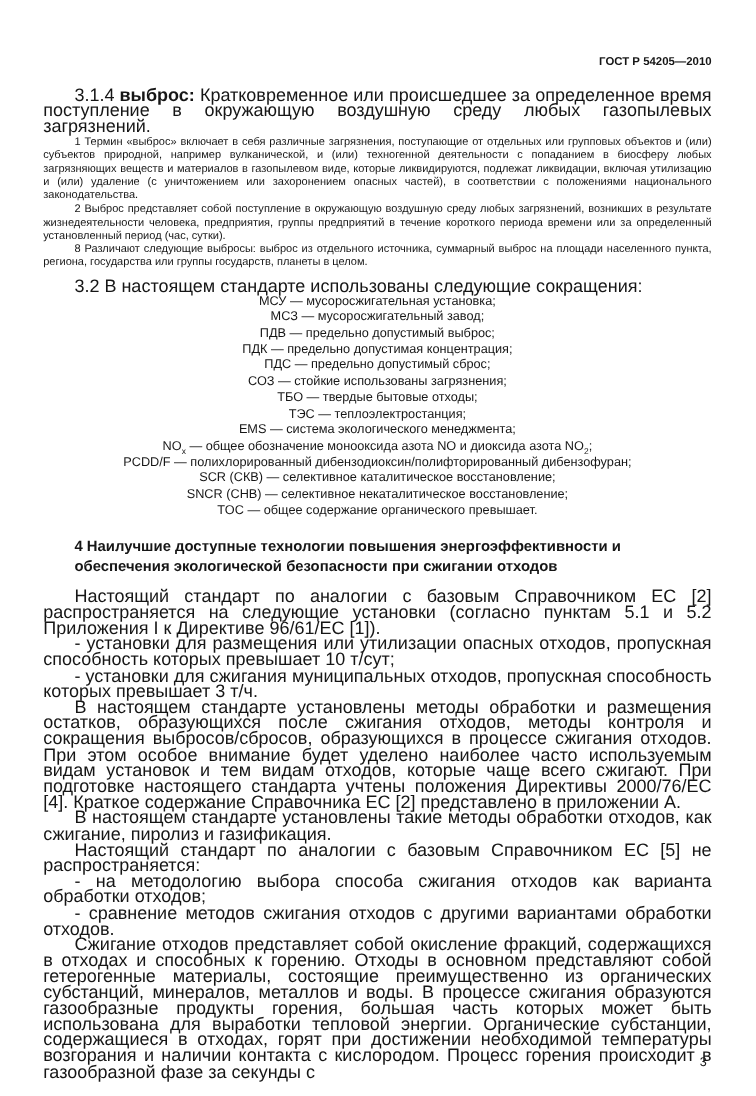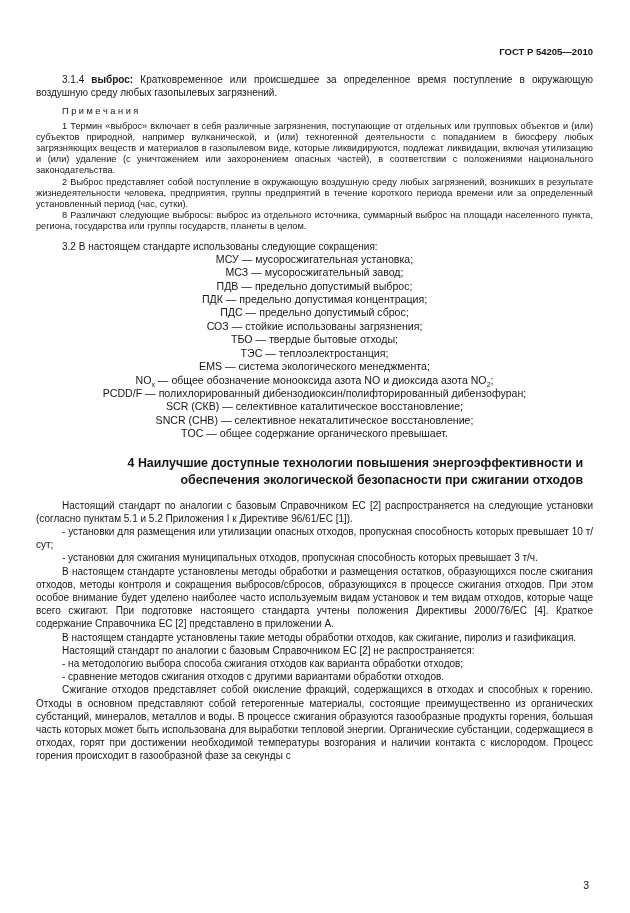--- a/index.html
+++ b/index.html
@@ -18,21 +18,21 @@
     padding: 46px 37px 0 36px;
     overflow: hidden;
   }
   .hdr {
     text-align: right;
     font-weight: bold;
     font-size: 9.5px;
     margin: 0 0 16px 0;
   }
   .p {
-    font-size: 10px;
+    font-size: 15px;
     line-height: 13.2px;
     text-align: justify;
     text-indent: 26px;
     margin: 0;
   }
   .notehead {
     font-size: 9.2px;
     line-height: 11.2px;
     text-indent: 26px;
     margin: 7px 0 3px 0;
@@ -54,21 +54,21 @@
     margin: 0;
   }
   sub {
     font-size: 7px;
     line-height: 0;
   }
   .h1 {
     font-size: 12.4px;
     font-weight: bold;
     line-height: 17px;
-    text-align: right;
+    text-align: left;
     margin: 14px 0 10px 0;
     padding-left: 26px;
     padding-right: 10px;
   }
   .h2 {
     font-size: 10.6px;
     font-weight: bold;
     line-height: 13.2px;
     text-indent: 26px;
     text-align: left;
@@ -86,21 +86,20 @@
 </style>
 </head>
 <body>
 
 <div class="page">
 
   <div class="hdr">ГОСТ Р 54205—2010</div>
 
   <p class="p"><span>3.1.4</span> <span class="b">выброс:</span> <span>Кратковременное или происшедшее за определенное время поступление в окружающую воздушную среду любых газопылевых загрязнений.</span></p>
 
-  <p class="notehead">П р и м е ч а н и я</p>
   <p class="note">1 Термин «выброс» включает в себя различные загрязнения, поступающие от отдельных или групповых объектов и (или) субъектов природной, например вулканической, и (или) техногенной деятельности с попаданием в биосферу любых загрязняющих веществ и материалов в газопылевом виде, которые ликвидируются, подлежат ликвидации, включая утилизацию и (или) удаление (с уничтожением или захоронением опасных частей), в соответствии с положениями национального законодательства.</p>
   <p class="note">2 Выброс представляет собой поступление в окружающую воздушную среду любых загрязнений, возникших в результате жизнедеятельности человека, предприятия, группы предприятий в течение короткого периода времени или за определенный установленный период (час, сутки).</p>
   <p class="note">8 Различают следующие выбросы: выброс из отдельного источника, суммарный выброс на площади населенного пункта, региона, государства или группы государств, планеты в целом.</p>
 
   <p class="p abbr-intro">3.2 В настоящем стандарте использованы следующие сокращения:</p>
 
   <p class="abbr">МСУ — мусоросжигательная установка;</p>
   <p class="abbr">МСЗ — мусоросжигательный завод;</p>
   <p class="abbr">ПДВ — предельно допустимый выброс;</p>
   <p class="abbr">ПДК — предельно допустимая концентрация;</p>
@@ -116,20 +115,20 @@
   <p class="abbr">TOC — общее содержание органического превышает.</p>
 
   <h2 class="h1">4 Наилучшие доступные технологии повышения энергоэффективности и обеспечения экологической безопасности при сжигании отходов</h2>
 
 
   <p class="p">Настоящий стандарт по аналогии с базовым Справочником ЕС [2] распространяется на следующие установки (согласно пунктам 5.1 и 5.2 Приложения I к Директиве 96/61/ЕС [1]).</p>
   <p class="p">- установки для размещения или утилизации опасных отходов, пропускная способность которых превышает 10 т/сут;</p>
   <p class="p">- установки для сжигания муниципальных отходов, пропускная способность которых превышает 3 т/ч.</p>
   <p class="p">В настоящем стандарте установлены методы обработки и размещения остатков, образующихся после сжигания отходов, методы контроля и сокращения выбросов/сбросов, образующихся в процессе сжигания отходов. При этом особое внимание будет уделено наиболее часто используемым видам установок и тем видам отходов, которые чаще всего сжигают. При подготовке настоящего стандарта учтены положения Директивы 2000/76/ЕС [4]. Краткое содержание Справочника ЕС [2] представлено в приложении А.</p>
   <p class="p">В настоящем стандарте установлены такие методы обработки отходов, как сжигание, пиролиз и газификация.</p>
-  <p class="p">Настоящий стандарт по аналогии с базовым Справочником ЕС [2] не распространяется:</p>
+  <p class="p">Настоящий стандарт по аналогии с базовым Справочником ЕС [5] не распространяется:</p>
   <p class="p">- на методологию выбора способа сжигания отходов как варианта обработки отходов;</p>
   <p class="p">- сравнение методов сжигания отходов с другими вариантами обработки отходов.</p>
   <p class="p">Сжигание отходов представляет собой окисление фракций, содержащихся в отходах и способных к горению. Отходы в основном представляют собой гетерогенные материалы, состоящие преимущественно из органических субстанций, минералов, металлов и воды. В процессе сжигания образуются газообразные продукты горения, большая часть которых может быть использована для выработки тепловой энергии. Органические субстанции, содержащиеся в отходах, горят при достижении необходимой температуры возгорания и наличии контакта с кислородом. Процесс горения происходит в газообразной фазе за секунды с</p>
 
   <div class="pagenum">3</div>
 
 </div>
 
 </body></html>

